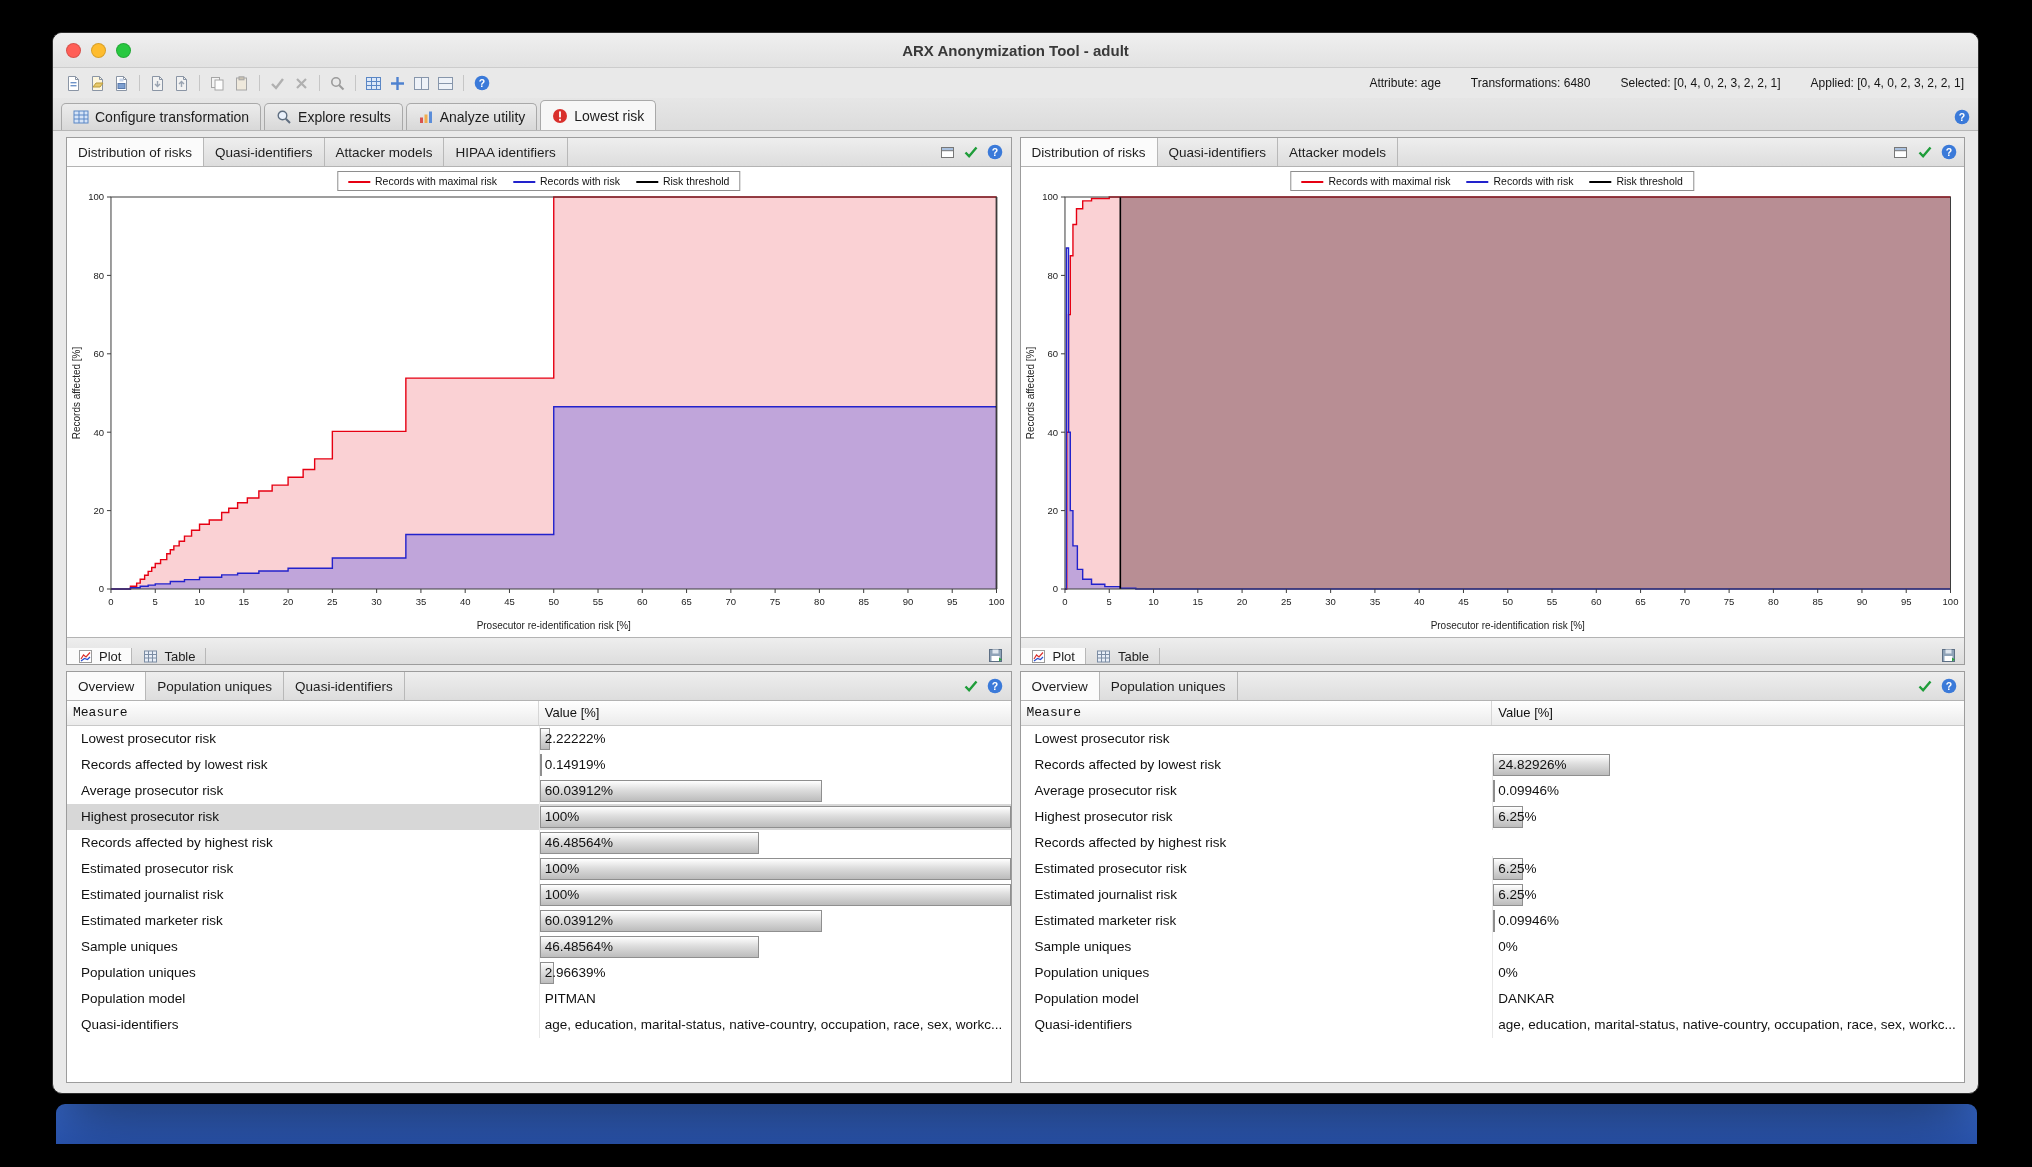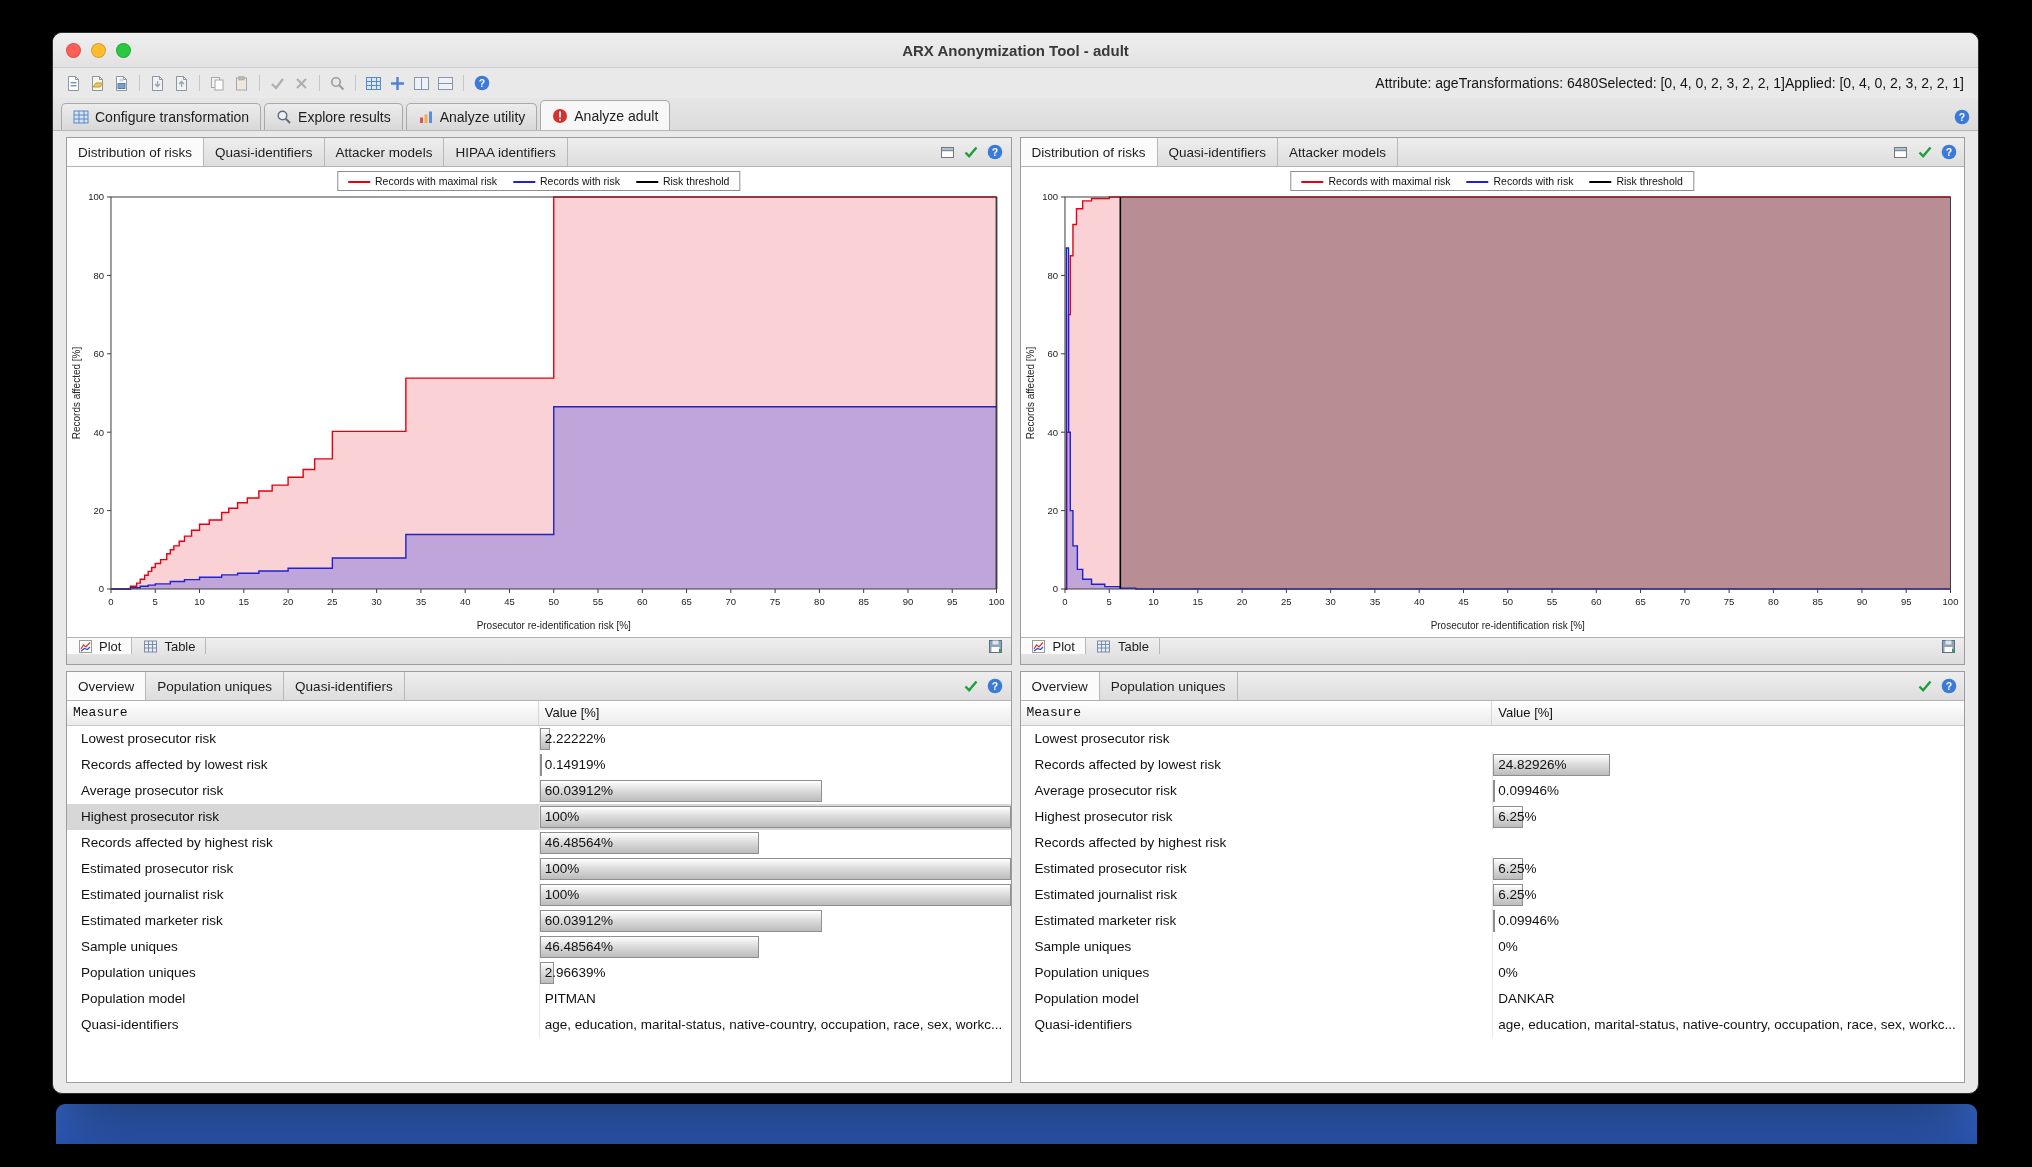--- a/index.html
+++ b/index.html
@@ -18,21 +18,21 @@
   
   .titlebar{height:34px;flex:0 0 auto;background:linear-gradient(#efefef,#e2e2e2);
     border-bottom:1px solid #cccccc;display:flex;align-items:center;position:relative;}
   .traffic{display:flex;gap:10px;padding-left:13px;z-index:2;}
   .light{width:15px;height:15px;border-radius:50%;border:1px solid rgba(0,0,0,.15);box-sizing:border-box;}
   .title{position:absolute;left:0;right:0;text-align:center;font-size:15px;font-weight:bold;color:#393939;}
   
   .toolbar{height:30px;flex:0 0 auto;display:flex;align-items:center;padding:0 10px;gap:3px;}
   .tb-icon{width:21px;height:21px;display:flex;align-items:center;justify-content:center;}
   .tb-sep{width:1px;height:16px;background:#c6c6c6;margin:0 4px;}
-  .tb-status{margin-left:auto;display:flex;font-size:14px;color:#151515;padding-right:4px;white-space:nowrap;}
+  .tb-status{margin-left:auto;display:flex;gap:30px;font-size:12px;color:#151515;padding-right:4px;white-space:nowrap;}
   
   .maintabs{height:32px;flex:0 0 auto;display:flex;align-items:flex-end;padding:0 8px;gap:3px;
     background:linear-gradient(#e6e6e6,#dcdcdc);border-bottom:1px solid #b6b6b6;}
   .maintab{display:flex;align-items:center;gap:6px;height:26px;padding:0 11px;font-size:14px;color:#1d1d1d;
     border:1px solid #a9a9a9;border-bottom:none;border-radius:5px 5px 0 0;
     background:linear-gradient(#ececec,#d8d8d8);white-space:nowrap;}
   .maintab.active{background:#f7f7f7;height:29px;font-weight:normal;}
   .maintabs-help{margin-left:auto;margin-bottom:5px;}
   .tabicon{display:inline-flex;width:16px;height:16px;align-items:center;justify-content:center;}
   
@@ -49,21 +49,21 @@
   
   .chart-wrap{position:relative;height:470px;flex:0 0 auto;background:#fff;}
   svg.chart{position:absolute;inset:0;width:100%;height:100%;}
   svg.chart text{font-family:"Liberation Sans", sans-serif;}
   .legend{position:absolute;top:4px;left:50%;transform:translateX(-50%);
     display:flex;gap:16px;align-items:center;border:1px solid #8e8e8e;background:#fff;
     padding:3px 10px;font-size:10.5px;color:#111;white-space:nowrap;}
   .legend .sw{display:inline-block;width:22px;height:0;border-top:2px solid #000;margin-right:5px;vertical-align:middle;}
   
   .minitabs{height:26px;flex:0 0 auto;background:linear-gradient(#eeeeee,#dddddd);
-    border-top:1px solid #b3b3b3;display:flex;align-items:flex-start;}
+    border-top:1px solid #b3b3b3;display:flex;align-items:flex-end;}
   .minitab{display:flex;align-items:center;gap:6px;padding:0 10px;font-size:13px;color:#1d1d1d;
     border-right:1px solid #b8b8b8;}
   .minitab.active{background:#fbfbfb;}
   
   .bottom-folder{margin-top:6px;flex:1;min-height:0;}
   .ttable{display:flex;flex-direction:column;flex:1;min-height:0;background:#fff;}
   .thead{display:flex;height:24px;line-height:24px;flex:0 0 auto;font-size:13px;color:#111;
     background:linear-gradient(#ffffff,#ebebeb);border-bottom:1px solid #c8c8c8;}
   .th{box-sizing:border-box;padding-left:6px;}
   .th-measure{width:50%;border-right:1px solid #d6d6d6;font-family:Liberation Mono, monospace;}
@@ -235,21 +235,21 @@
         <span>Analyze utility</span>
       </div>
       <div class="maintab active">
         <span class="tabicon">
           <svg width="16" height="16" viewBox="0 0 16 16">
             <circle cx="8" cy="8" r="7" fill="#d9302c"></circle>
             <rect x="7.1" y="3.4" width="1.8" height="6" fill="#fff"></rect>
             <rect x="7.1" y="10.8" width="1.8" height="1.9" fill="#fff"></rect>
           </svg>
         </span>
-        <span>Analyze adult</span>
+        <span>Lowest risk</span>
       </div>
       <span class="maintabs-help ticon">
         <svg width="16" height="16" viewBox="0 0 16 16">
           <circle cx="8" cy="8" r="7.3" fill="#3b7ad9"></circle>
           <text x="8" y="11.6" text-anchor="middle" font-size="10.5" font-weight="bold" fill="#fff" font-family="Liberation Sans, sans-serif">?</text>
         </svg>
       </span>
   </div>
 
   <div class="content">

